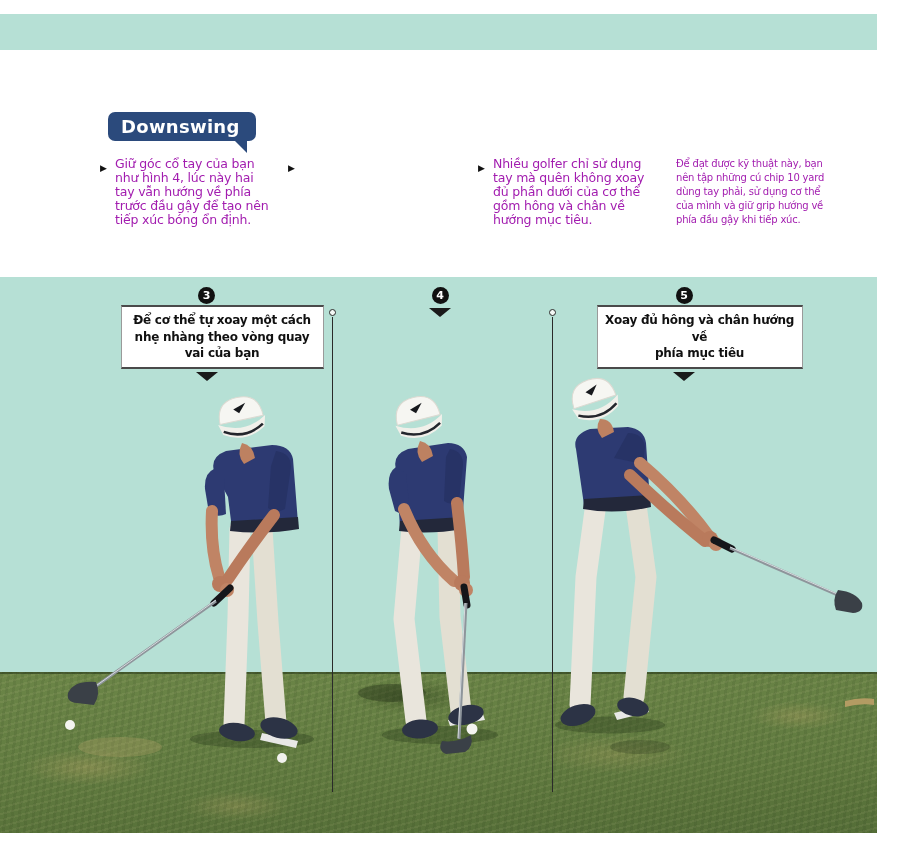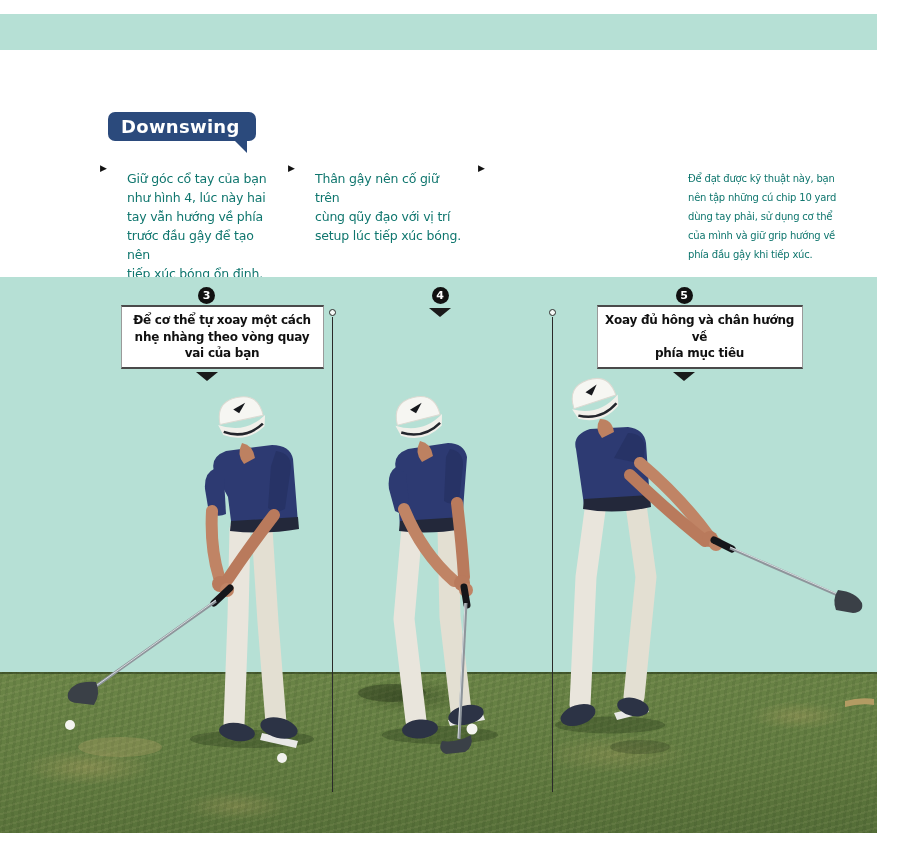--- a/index.html
+++ b/index.html
@@ -16,22 +16,22 @@
     font-size:18px;line-height:29px;letter-spacing:.3px;
   }
   .badge::after{
     content:"";position:absolute;right:9px;bottom:-12px;width:0;height:0;
     border-top:14px solid #2b4a7c;border-left:14px solid transparent;
   }
   
   .tip{position:absolute;top:157px;display:flex;}
   .tip-bullet{flex:0 0 15px;font-size:9px;line-height:20px;color:#111;padding-top:1px;}
   .tip-text{
-    margin:12px;font-size:12.5px;line-height:19px;letter-spacing:-.2px;
-    white-space:pre-line;color:#0f766e;
+    margin:0;font-size:12.5px;line-height:14px;letter-spacing:-.2px;
+    white-space:pre-line;color:#a21caf;
   }
   .tip1{left:100px;width:190px;}
   .tip2{left:288px;width:185px;}
   .tip3{left:478px;width:185px;}
   .tip4{left:661px;width:212px;}
   .tip4 .tip-text{font-weight:normal;font-size:10px;}
   
   .stage{position:absolute;left:0;top:277px;width:877px;height:556px;background:#b6e0d5;overflow:hidden;}
   .grass{
     position:absolute;left:0;top:395px;width:877px;height:161px;z-index:1;
@@ -95,26 +95,28 @@
   <div class="tip tip1">
     <span class="tip-bullet">▶</span>
     <p class="tip-text">Giữ góc cổ tay của bạn
 như hình 4, lúc này hai
 tay vẫn hướng về phía
 trước đầu gậy để tạo nên
 tiếp xúc bóng ổn định.</p>
   </div>
   <div class="tip tip2">
     <span class="tip-bullet">▶</span>
-    <p class="tip-text">Thân gậy nên cố giữ trên
-cùng qũy đạo với vị trí
-setup lúc tiếp xúc bóng.</p>
   </div>
   <div class="tip tip3">
     <span class="tip-bullet">▶</span>
+    <p class="tip-text">Nhiều golfer chỉ sử dụng
+tay mà quên không xoay
+đủ phần dưới của cơ thể
+gồm hông và chân về
+hướng mục tiêu.</p>
   </div>
   <div class="tip tip4">
     <span class="tip-bullet"></span>
     <p class="tip-text">Để đạt được kỹ thuật này, bạn
 nên tập những cú chip 10 yard
 dùng tay phải, sử dụng cơ thể
 của mình và giữ grip hướng về
 phía đầu gậy khi tiếp xúc.</p>
   </div>
 

